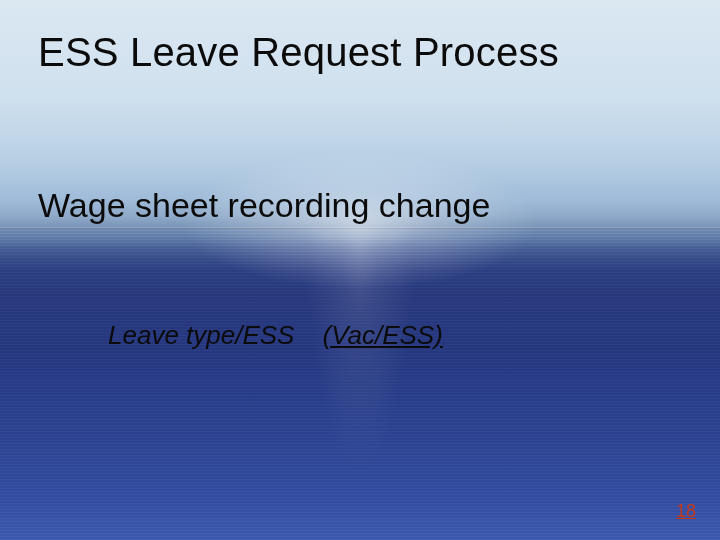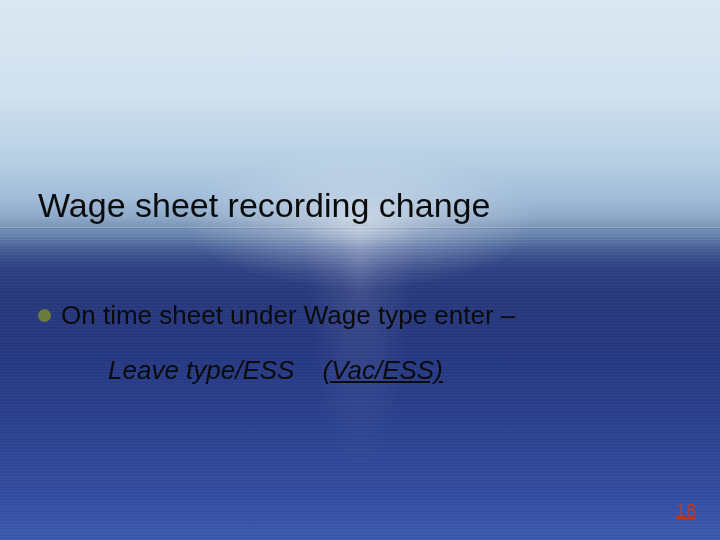--- a/index.html
+++ b/index.html
@@ -163,28 +163,25 @@
 </head>
 <body>
 
 <div class="slide">
 
   <div class="sun-glow"></div>
   <div class="horizon"></div>
   <div class="water-texture"></div>
   <div class="sun-reflection"></div>
 
+  <div class="title">ESS Leave Request Process</div>
 
   <div class="subtitle">Wage sheet recording change</div>
 
   <div class="bullet-block">
-    <div class="bullet-line1">
-      <span class="bullet-dot" style="background:#6a7d3a;"></span>
-      <span>On time sheet under Wage type enter –</span>
-    </div>
     <div class="bullet-line2">
       <span>Leave type/ESS</span><span class="gap"></span><span class="underlined">(Vac/ESS)</span>
     </div>
   </div>
 
   <div class="page-number" style="color:#c23a1e;">18</div>
 
 </div>
 
 </body></html>

